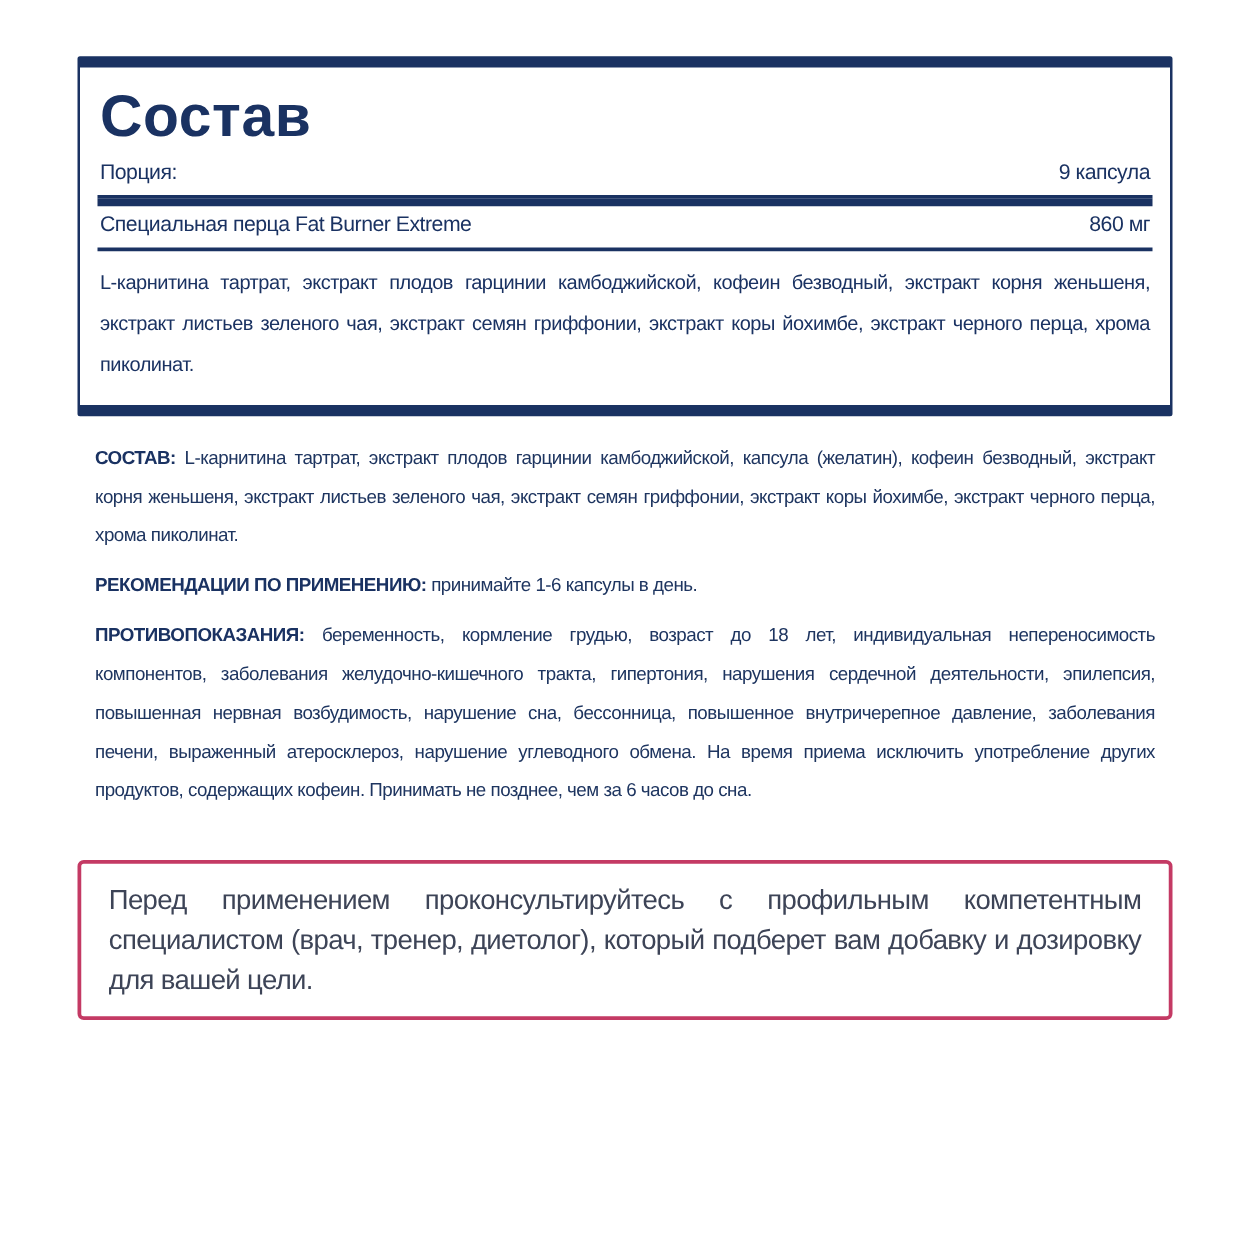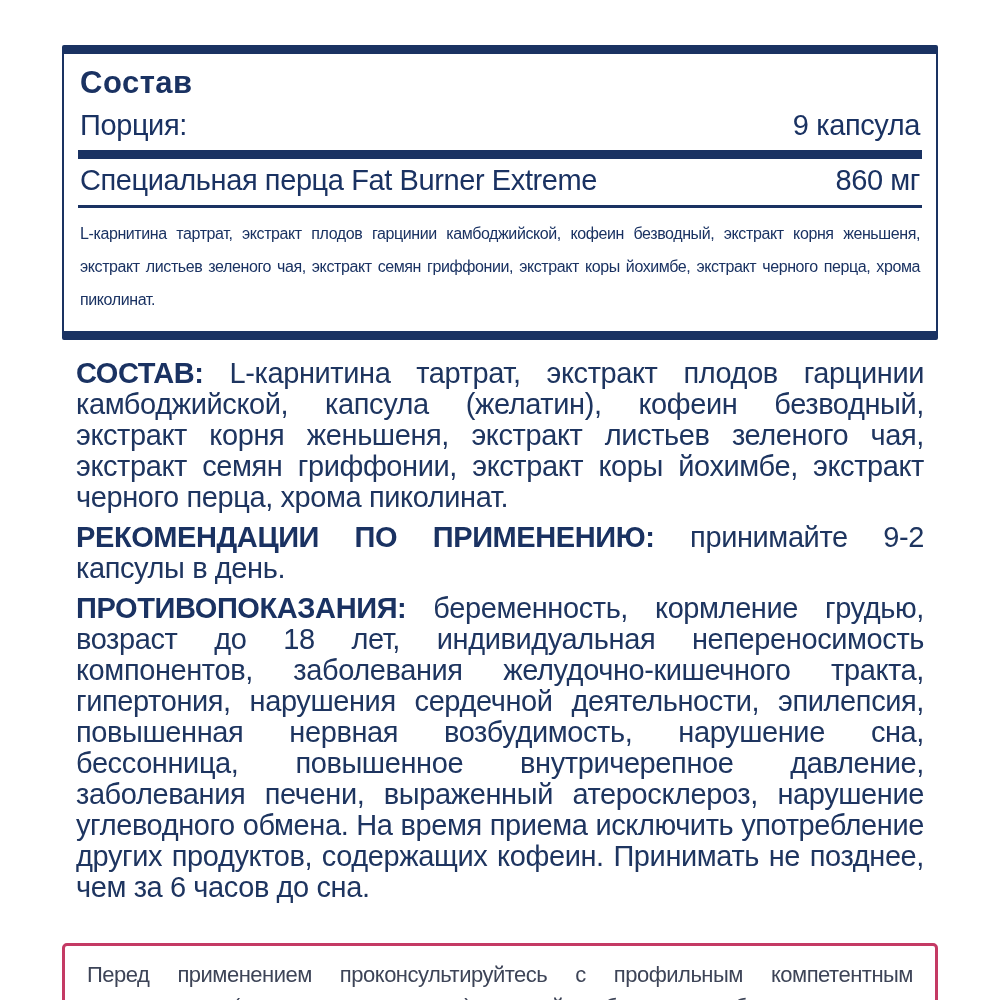--- a/index.html
+++ b/index.html
@@ -16,50 +16,50 @@
 
   
   .facts-box {
     border: 2px solid #1a3262;
     border-top-width: 9px;
     border-bottom-width: 9px;
     border-radius: 2px;
     padding: 0 14px;
   }
   .facts-title {
-    font-size: 31px;
+    font-size: 47px;
     font-weight: bold;
     letter-spacing: 0.5px;
     color: #1a3262;
     margin: 11px 0 3px;
     padding-left: 2px;
   }
   .facts-row {
     display: flex;
     justify-content: space-between;
     align-items: baseline;
-    font-size: 29px;
+    font-size: 17px;
     letter-spacing: -0.4px;
     padding: 5px 2px 8px;
   }
   .facts-row .val { text-align: right; white-space: nowrap; }
   .rule { border: none; height: 3px; background: #1a3262; }
   .rule.thick { height: 6px; }
   .facts-ingredients {
     font-size: 16px;
     line-height: 33px;
     letter-spacing: -0.4px;
     text-align: justify;
     margin: 9px 2px 15px;
   }
 
   
   .sections { margin: 18px 14px 0; }
   .section {
-    font-size: 29px;
+    font-size: 15px;
     line-height: 31px;
     letter-spacing: -0.4px;
     text-align: justify;
     color: #1e3560;
     margin-bottom: 9px;
   }
   .section .heading { font-weight: bold; color: #1a3262; }
 
   
   .note-box {
@@ -101,21 +101,21 @@
     <p class="facts-ingredients">L-карнитина тартрат, экстракт плодов гарцинии камбоджийской, кофеин безводный, экстракт корня женьшеня, экстракт листьев зеленого чая, экстракт семян гриффонии, экстракт коры йохимбе, экстракт черного перца, хрома пиколинат.</p>
   </div>
 
   <div class="sections">
     <p class="section">
       <span class="heading">СОСТАВ:</span>
       <span>L-карнитина тартрат, экстракт плодов гарцинии камбоджийской, капсула (желатин), кофеин безводный, экстракт корня женьшеня, экстракт листьев зеленого чая, экстракт семян гриффонии, экстракт коры йохимбе, экстракт черного перца, хрома пиколинат.</span>
     </p>
     <p class="section">
       <span class="heading">РЕКОМЕНДАЦИИ ПО ПРИМЕНЕНИЮ:</span>
-      <span>принимайте 9-2 капсулы в день.</span>
+      <span>принимайте 1-6 капсулы в день.</span>
     </p>
     <p class="section">
       <span class="heading">ПРОТИВОПОКАЗАНИЯ:</span>
       <span>беременность, кормление грудью, возраст до 18 лет, индивидуальная непереносимость компонентов, заболевания желудочно-кишечного тракта, гипертония, нарушения сердечной деятельности, эпилепсия, повышенная нервная возбудимость, нарушение сна, бессонница, повышенное внутричерепное давление, заболевания печени, выраженный атеросклероз, нарушение углеводного обмена. На время приема исключить употребление других продуктов, содержащих кофеин. Принимать не позднее, чем за 6 часов до сна.</span>
     </p>
   </div>
 
   <div class="note-box">
     <p class="note-text">Перед применением проконсультируйтесь с профильным компетентным специалистом (врач, тренер, диетолог), который подберет вам добавку и дозировку для вашей цели.</p>
   </div>

